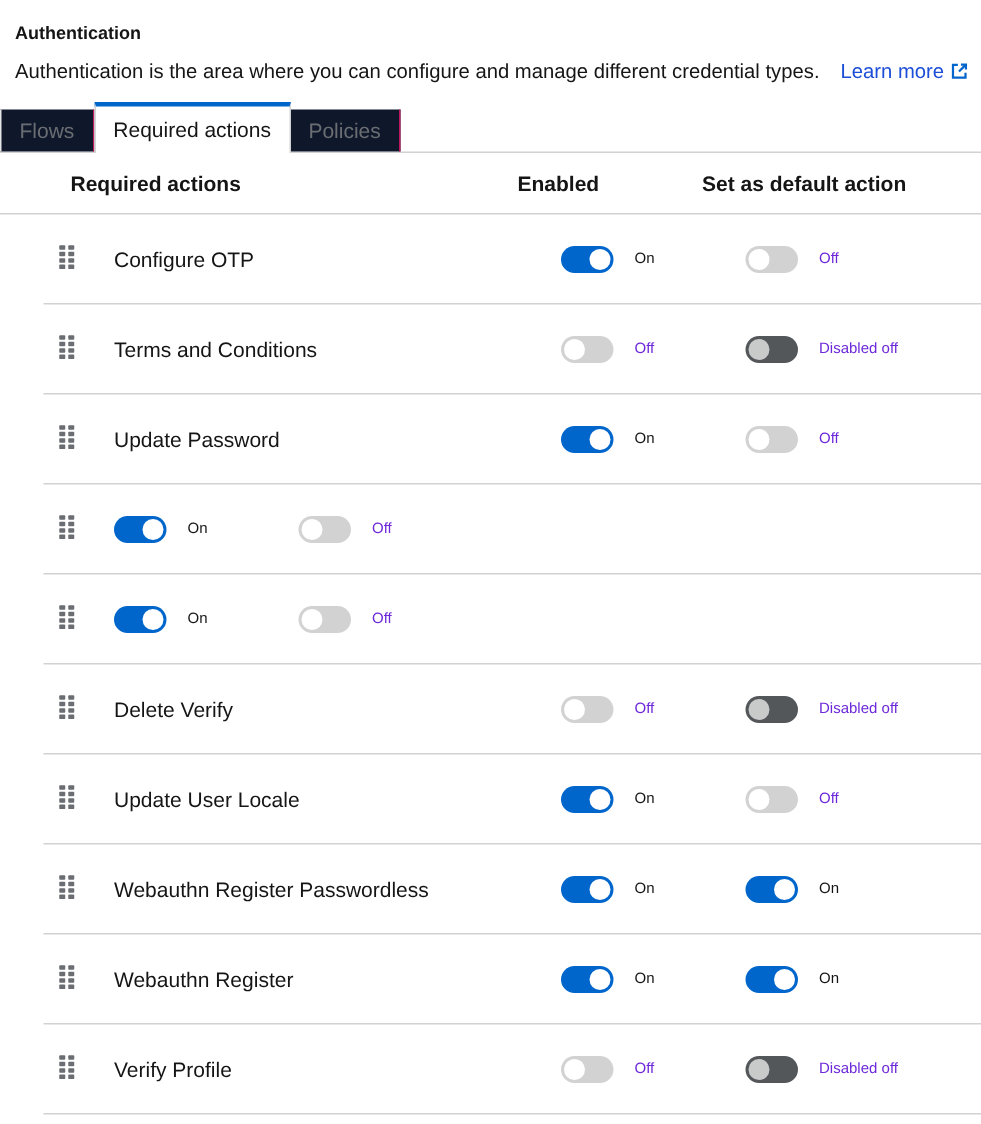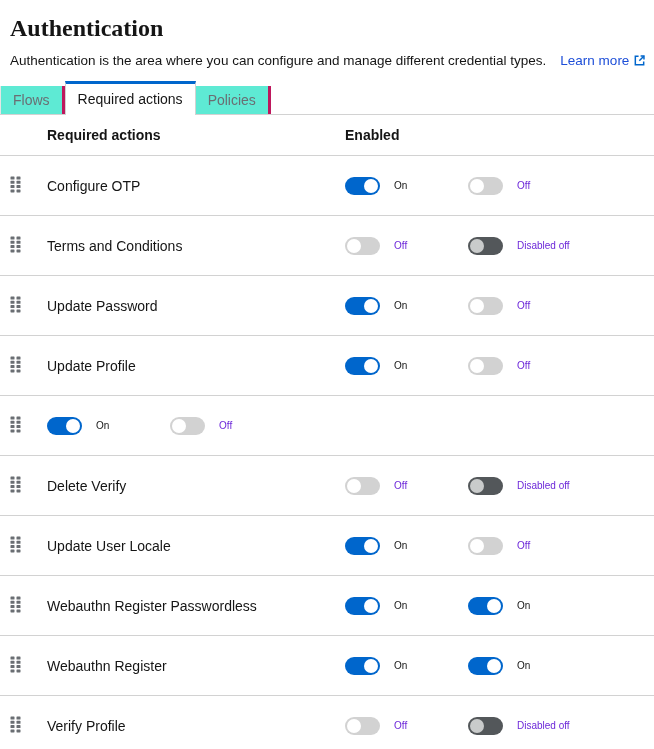--- a/index.html
+++ b/index.html
@@ -6,31 +6,31 @@
   html, body { margin: 0; padding: 0; }
   body {
     width: 654px; height: 749px; overflow: hidden;
     background: #ffffff; color: #151515;
     font-family: "Liberation Sans", sans-serif;
     position: relative;
   }
 
   
   .page-header { padding: 15px 10px 0 10px; }
-  .page-title { margin: 0 0 11px 0; font-size: 24px; font-weight: 700; color: #151515; font-family: Liberation Serif, serif; }
+  .page-title { margin: 0 0 11px 0; font-size: 12px; font-weight: 700; color: #151515; }
   .desc-line { display: flex; white-space: nowrap; font-size: 13.5px; color: #151515; }
   .learn-more { margin-left: 14px; color: #1d4ed8; text-decoration: none; display: inline-flex; align-items: center; gap: 4px; cursor: pointer; }
   .ext-icon { display: inline-block; width: 13px; height: 13px; }
 
   
   .tabs { display: flex; align-items: flex-end; height: 34px; margin-top: 13px; border-bottom: 1px solid #d2d2d2; }
   .tab {
-    height: 28px; padding: 0 12px; background: #5eead4; color: #6a6e73;
+    height: 28px; padding: 0 12px; background: #0f172a; color: #6a6e73;
     font-size: 14px; display: flex; align-items: center; justify-content: center;
-    border-right: 3px solid #be185d; cursor: pointer;
+    border-right: 1px solid #be185d; cursor: pointer;
   }
   .tab:first-child { border-left: 1px solid #e5e5e5; }
   .tab.active {
     height: 34px; margin-bottom: -1px; background: #ffffff; color: #151515;
     border-top: 3px solid #0066cc; border-left: 1px solid #d2d2d2; border-right: 1px solid #d2d2d2;
     padding-bottom: 1px;
   }
 
   
   .thead {
@@ -38,21 +38,21 @@
     border-bottom: 1px solid #d2d2d2; padding-left: 10px;
     font-size: 14px; font-weight: 700; color: #151515;
   }
   .col-grip { width: 37px; flex: none; display: flex; align-items: center; }
   .col-name { width: 298px; flex: none; }
   .col-enabled { width: 123px; flex: none; }
   .col-default { flex: 1; }
 
   .row {
     display: flex; align-items: center; height: 60px;
-    border-bottom: 1px solid #d2d2d2; padding-left: 10px; font-size: 14px;
+    border-bottom: 1px solid #d2d2d2; padding-left: 10px; font-size: 14px; margin-left: 29px;
   }
   .grip-btn { background: none; border: none; padding: 0; cursor: grab; display: flex; align-items: center; }
   .cell { display: flex; align-items: center; gap: 14px; }
 
   
   .switch { position: relative; display: inline-block; width: 35px; height: 18px; border-radius: 9px; flex: none; cursor: pointer; }
   .switch .knob { position: absolute; top: 2px; left: 2px; width: 14px; height: 14px; border-radius: 50%; background: #ffffff; }
   .sw-on { background: #0066cc; }
   .sw-on .knob { left: auto; right: 2px; }
   .sw-off { background: #d2d2d2; }
@@ -92,20 +92,21 @@
     </div>
   <div class="tab">
       <span>Policies</span>
     </div>
 </div>
 
 <div class="thead">
   <span class="col-grip"></span>
   <span class="col-name">Required actions</span>
   <span class="col-enabled">Enabled</span>
+  <span class="col-default">Set as default action</span>
 </div>
 
 <div>
   <div class="row">
     <span class="col-grip">
       <button class="grip-btn">
         <span>
           <svg width="11" height="17" viewBox="0 0 11 17" fill="#6a6e73">
             <rect x="0.5" y="0.5" width="4" height="3" rx="0.6"></rect>
               <rect x="6.5" y="0.5" width="4" height="3" rx="0.6"></rect>
@@ -208,21 +209,20 @@
             <rect x="0.5" y="4.8" width="4" height="3" rx="0.6"></rect>
               <rect x="6.5" y="4.8" width="4" height="3" rx="0.6"></rect>
             <rect x="0.5" y="9.1" width="4" height="3" rx="0.6"></rect>
               <rect x="6.5" y="9.1" width="4" height="3" rx="0.6"></rect>
             <rect x="0.5" y="13.4" width="4" height="3" rx="0.6"></rect>
               <rect x="6.5" y="13.4" width="4" height="3" rx="0.6"></rect>
           </svg>
         </span>
       </button>
     </span>
-    <span class="col-name">Update Profile</span>
     <span class="col-enabled cell">
       <span class="switch sw-on">
           <span class="knob"></span>
         </span>
       <span class="sw-label lb-on">On</span>
     </span>
     <span class="col-default cell">
       <span class="switch sw-off">
           <span class="knob"></span>
         </span>

